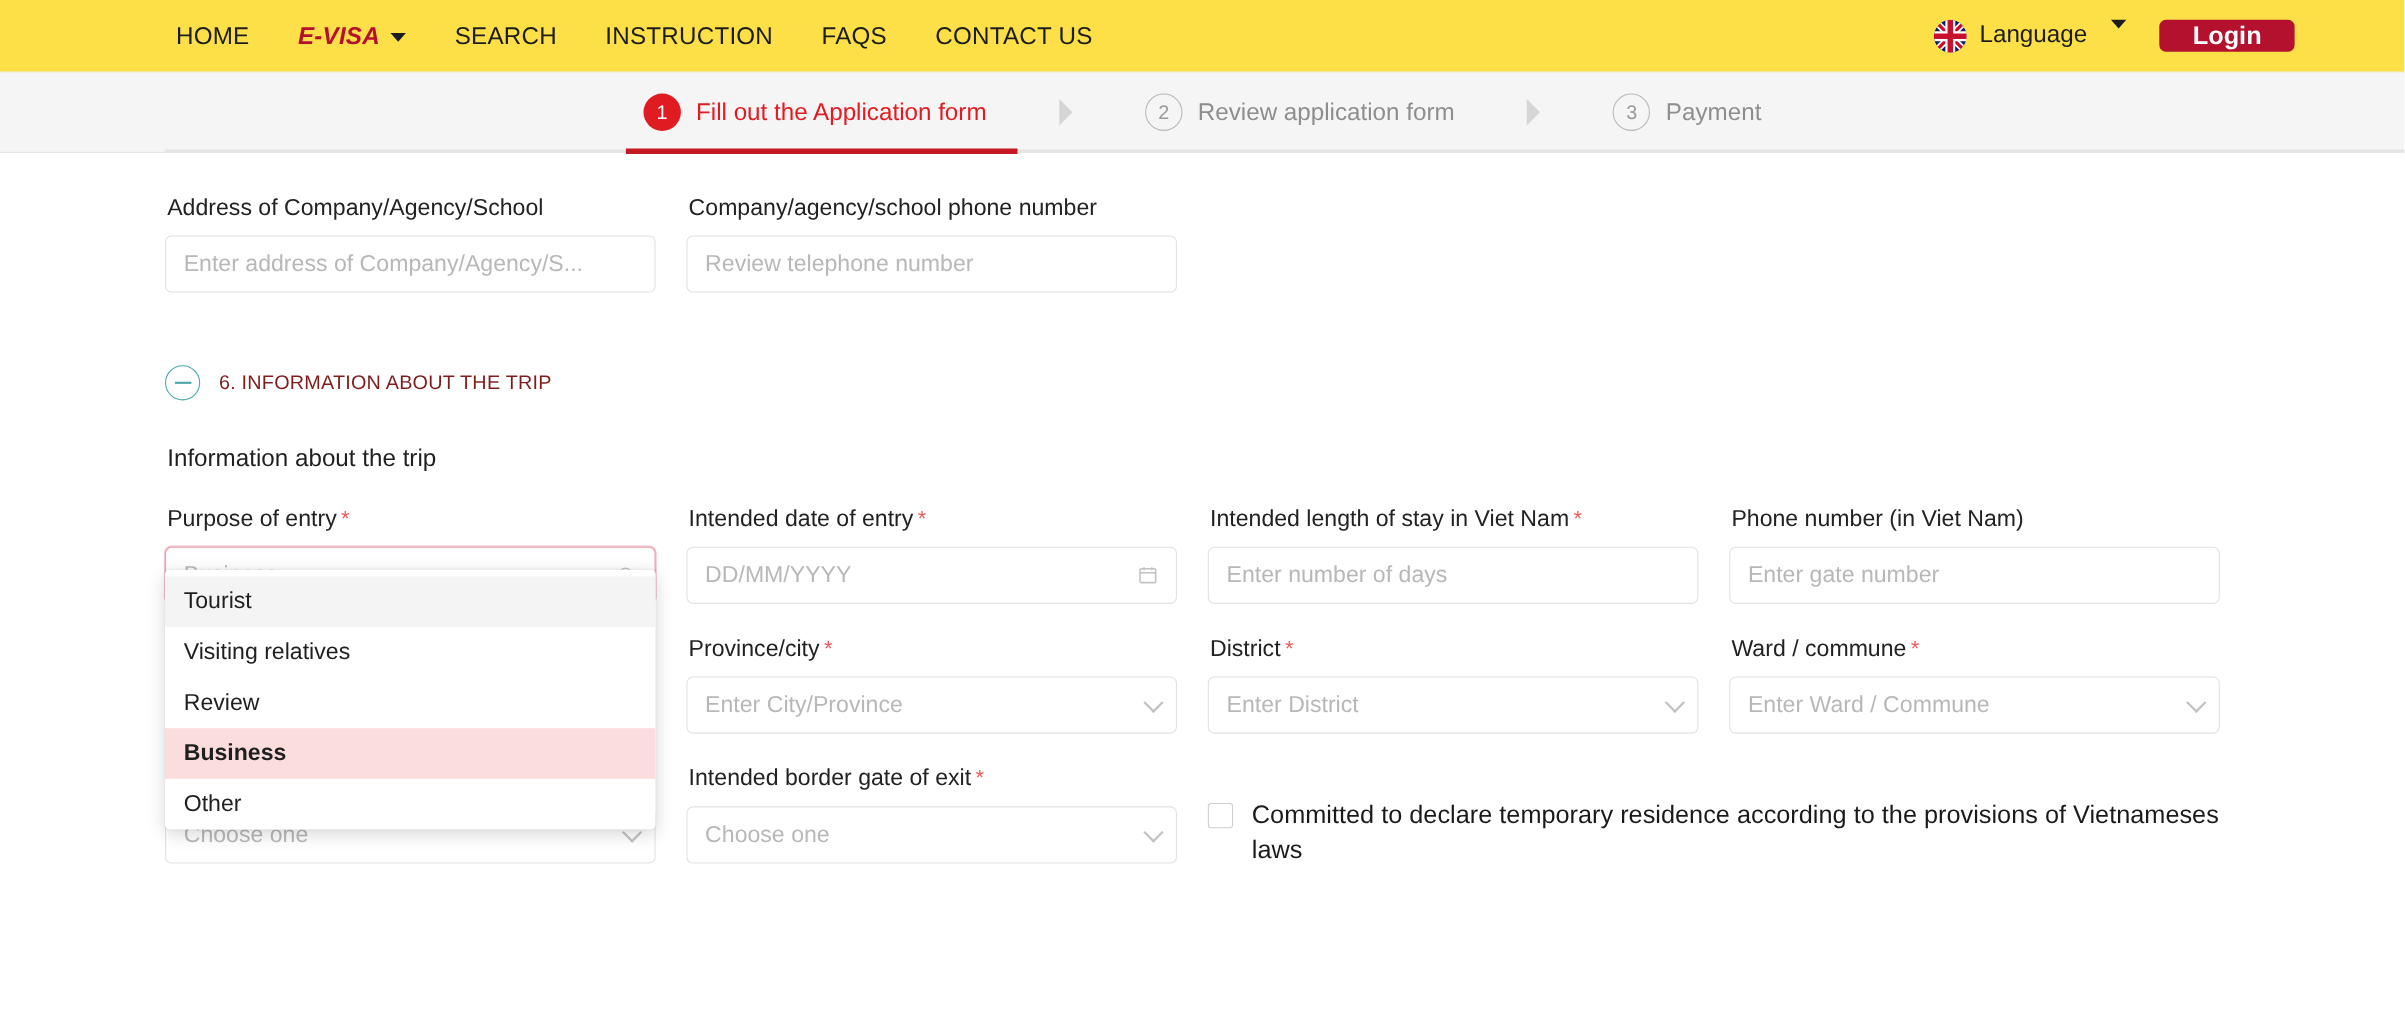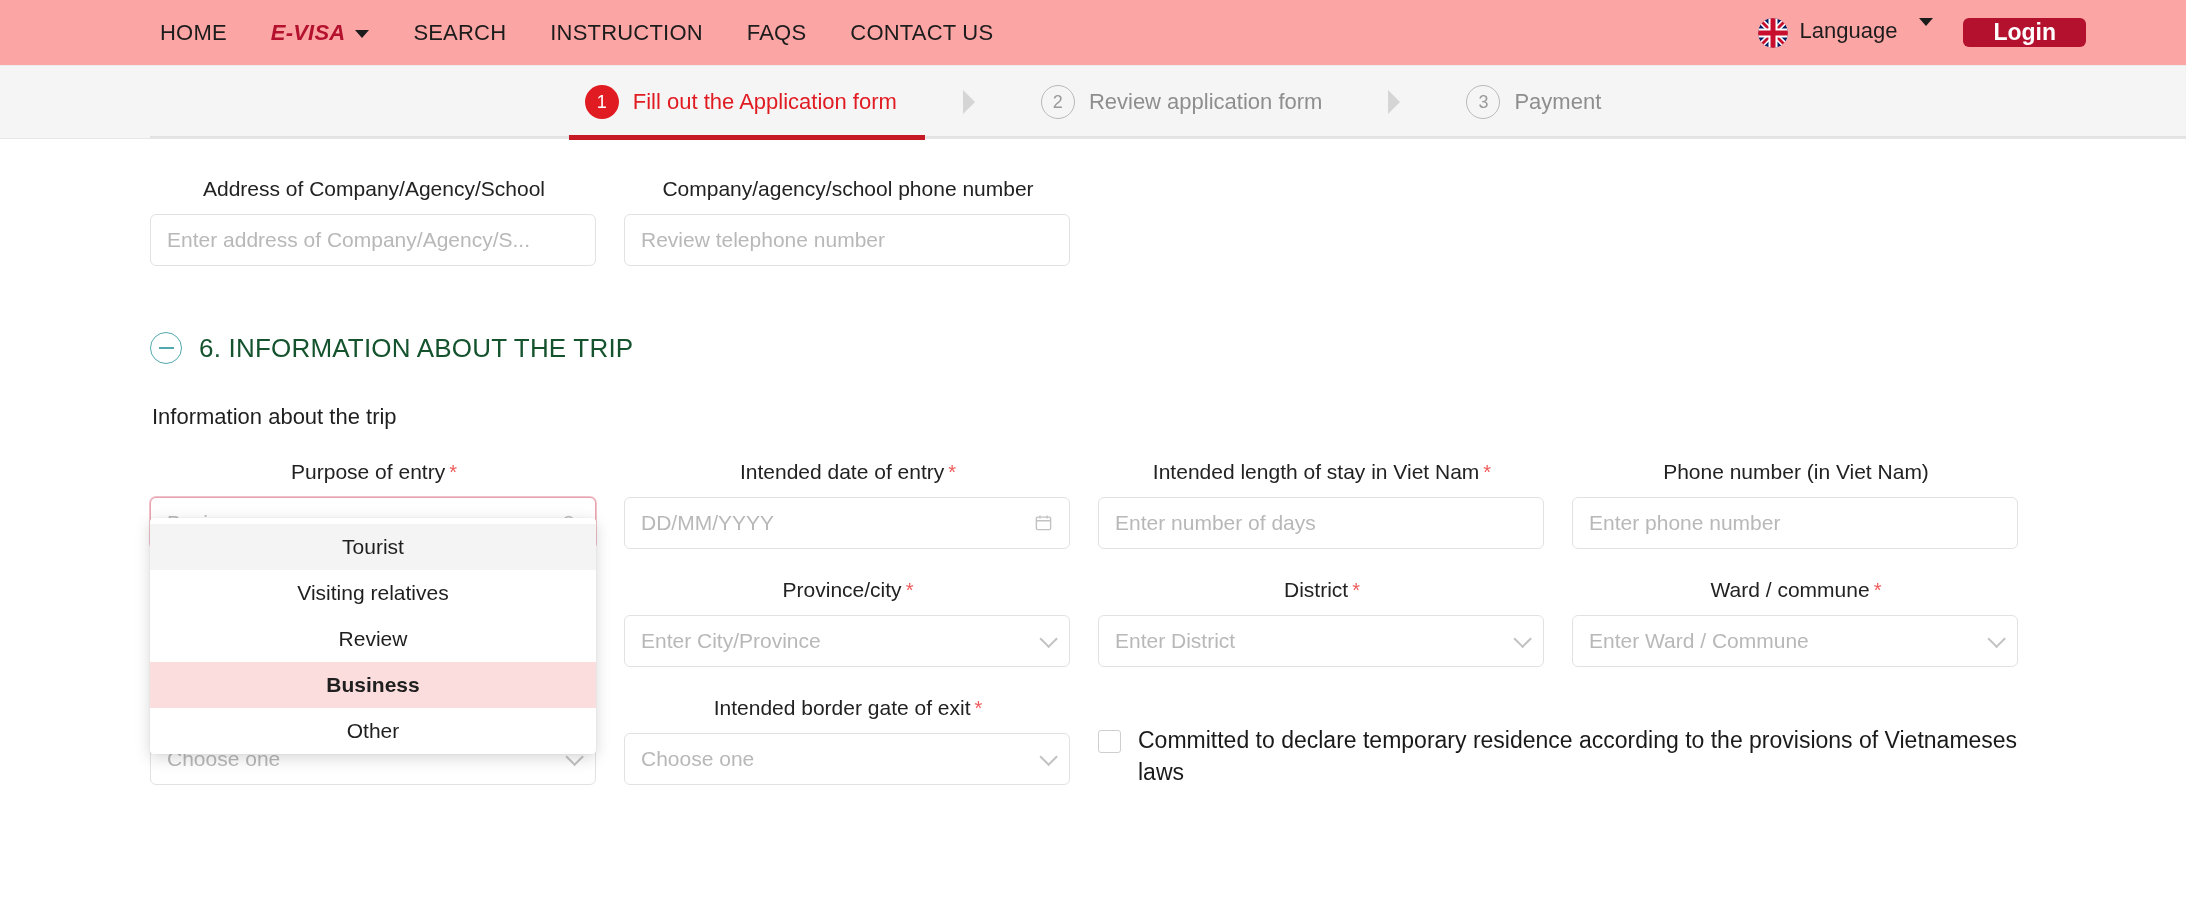--- a/index.html
+++ b/index.html
@@ -9,21 +9,21 @@
     overflow: hidden;
     background: #ffffff;
     font-family: "Liberation Sans", sans-serif;
     -webkit-font-smoothing: antialiased;
   }
 
   
   .topnav {
     position: relative;
     height: 66px;
-    background: #fca5a5;
+    background: #fde047;
     display: flex;
     align-items: center;
     border-bottom: 1px solid #ececec;
   }
   .nav-links {
     display: flex;
     align-items: center;
     gap: 44px;
     margin-left: 160px;
   }
@@ -132,21 +132,21 @@
 
   
   .content {
     position: relative;
     padding: 0 150px;
   }
   .row {
     display: flex;
     gap: 28px;
   }
-  .col { width: 446px; flex: none; text-align: center; }
+  .col { width: 446px; flex: none; }
 
   .field-label {
     font-size: 21px;
     color: #222;
     margin: 0 0 13px 2px;
     white-space: nowrap;
   }
   .req { color: #f05a5a; margin-left: 4px; font-size: 20px; }
 
   .input {
@@ -202,22 +202,22 @@
     flex: none;
     cursor: pointer;
     background: #fff;
   }
   .sec-toggle i {
     display: block;
     width: 15px; height: 2px;
     background: #52a8ae;
   }
   .sec-title {
-    font-size: 26px;
-    color: #14532d;
+    font-size: 18px;
+    color: #7f1d1d;
     letter-spacing: .2px;
   }
   .sub-title {
     font-size: 22px;
     color: #1f1f1f;
     margin: 40px 0 0 2px;
   }
 
   
   .dd-wrap { position: relative; }
@@ -381,21 +381,21 @@
     <div class="col">
       <div class="field-label"><span>Intended length of stay in Viet Nam</span><span class="req">*</span></div>
       <div class="input">
         <span class="ph">Enter number of days</span>
       </div>
     </div>
 
     <div class="col">
       <div class="field-label">Phone number (in Viet Nam)</div>
       <div class="input">
-        <span class="ph">Enter phone number</span>
+        <span class="ph">Enter gate number</span>
       </div>
     </div>
   </div>
 
   <div class="row" style="margin-top:29px;">
     <div class="col">
       <div class="field-label" style="visibility:hidden;">&nbsp;</div>
       <div class="input" style="visibility:hidden;"></div>
     </div>
     <div class="col">

